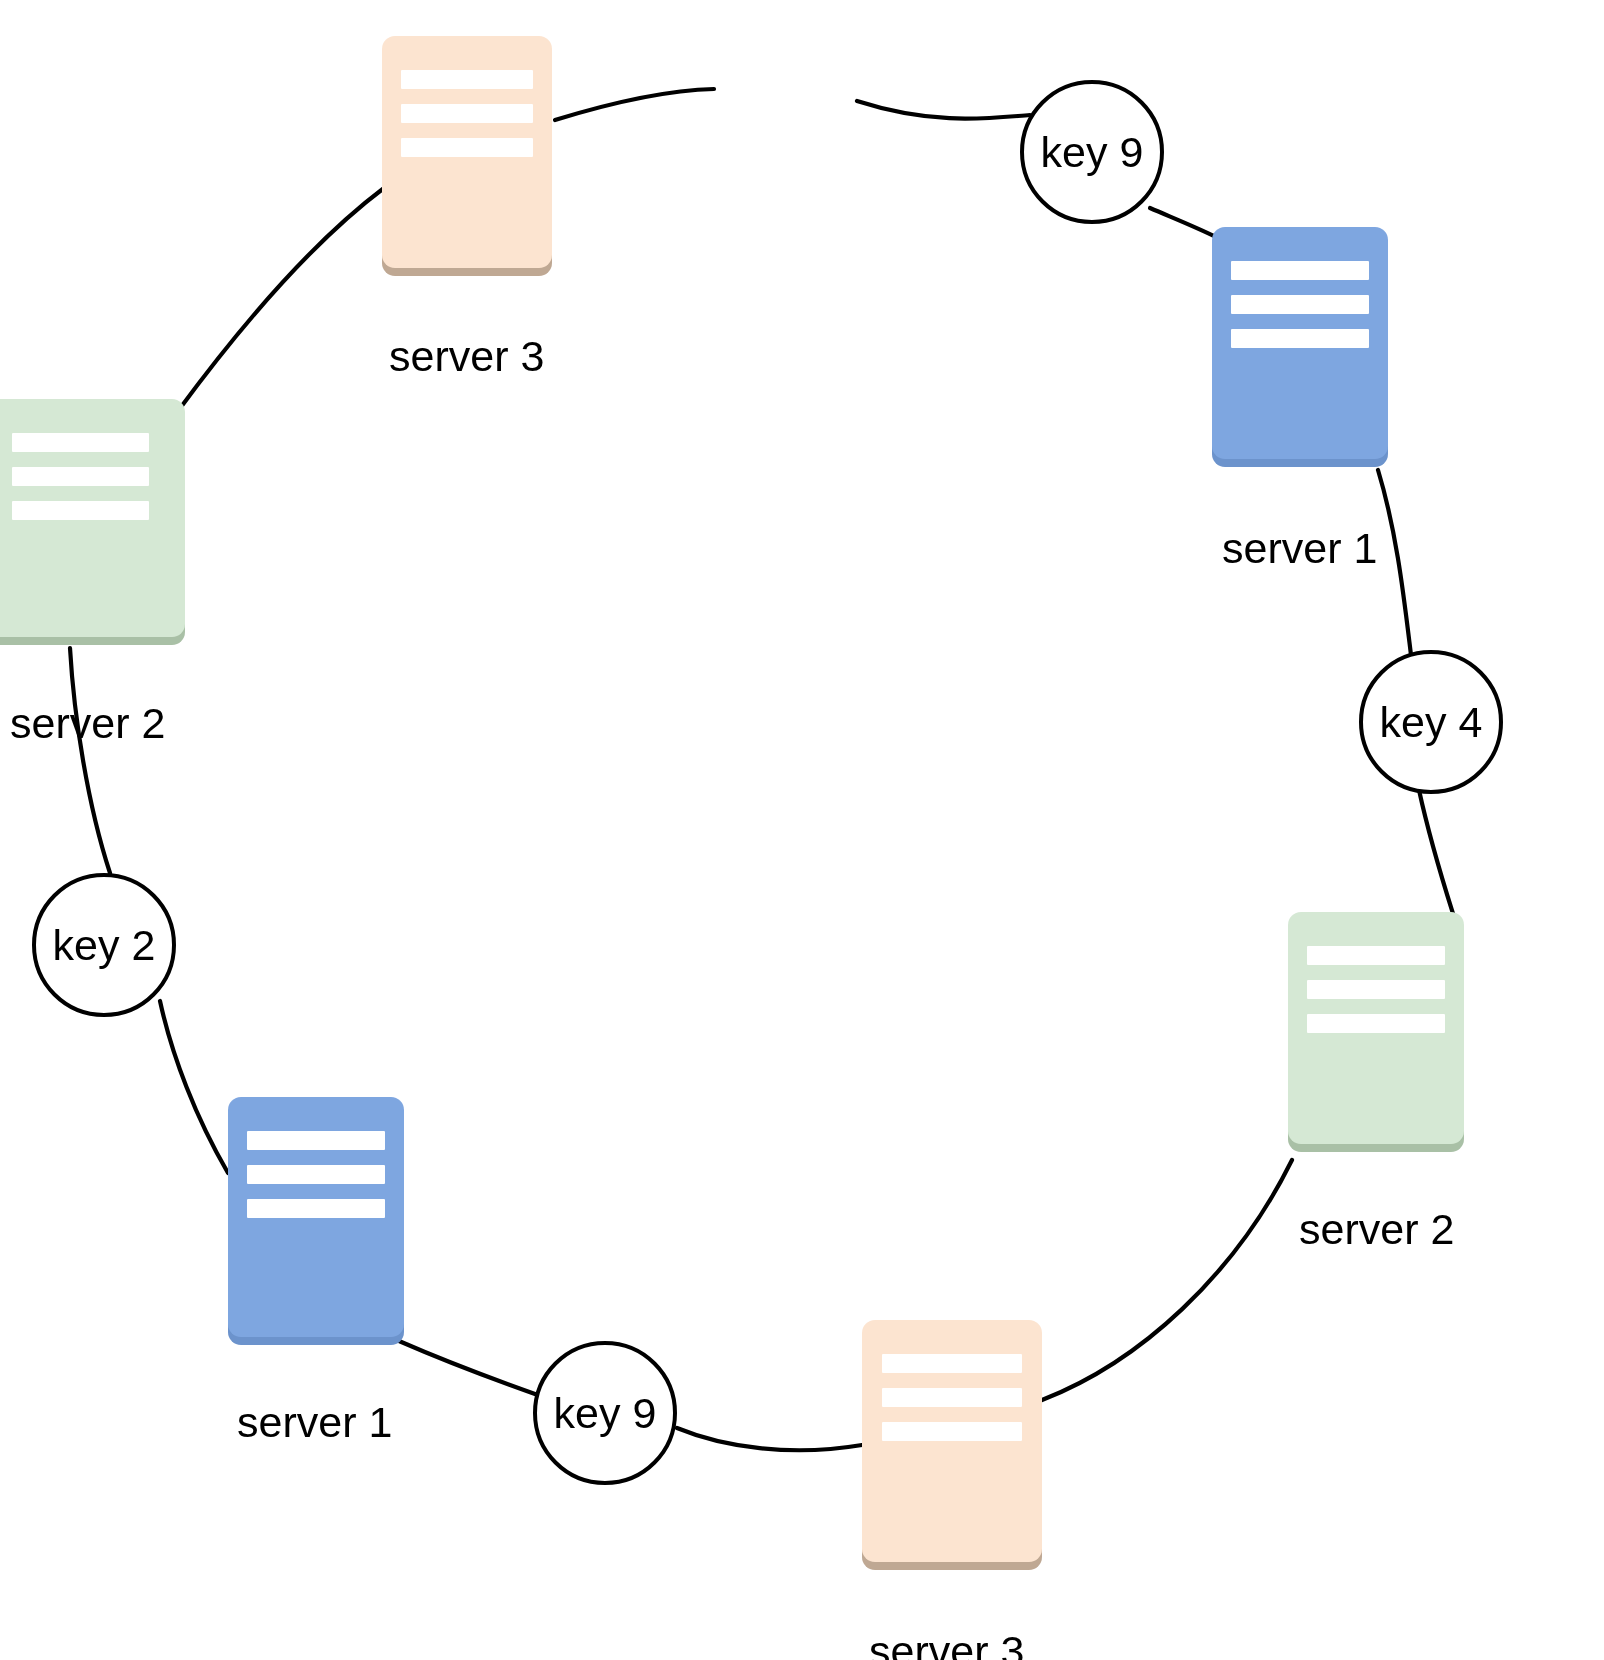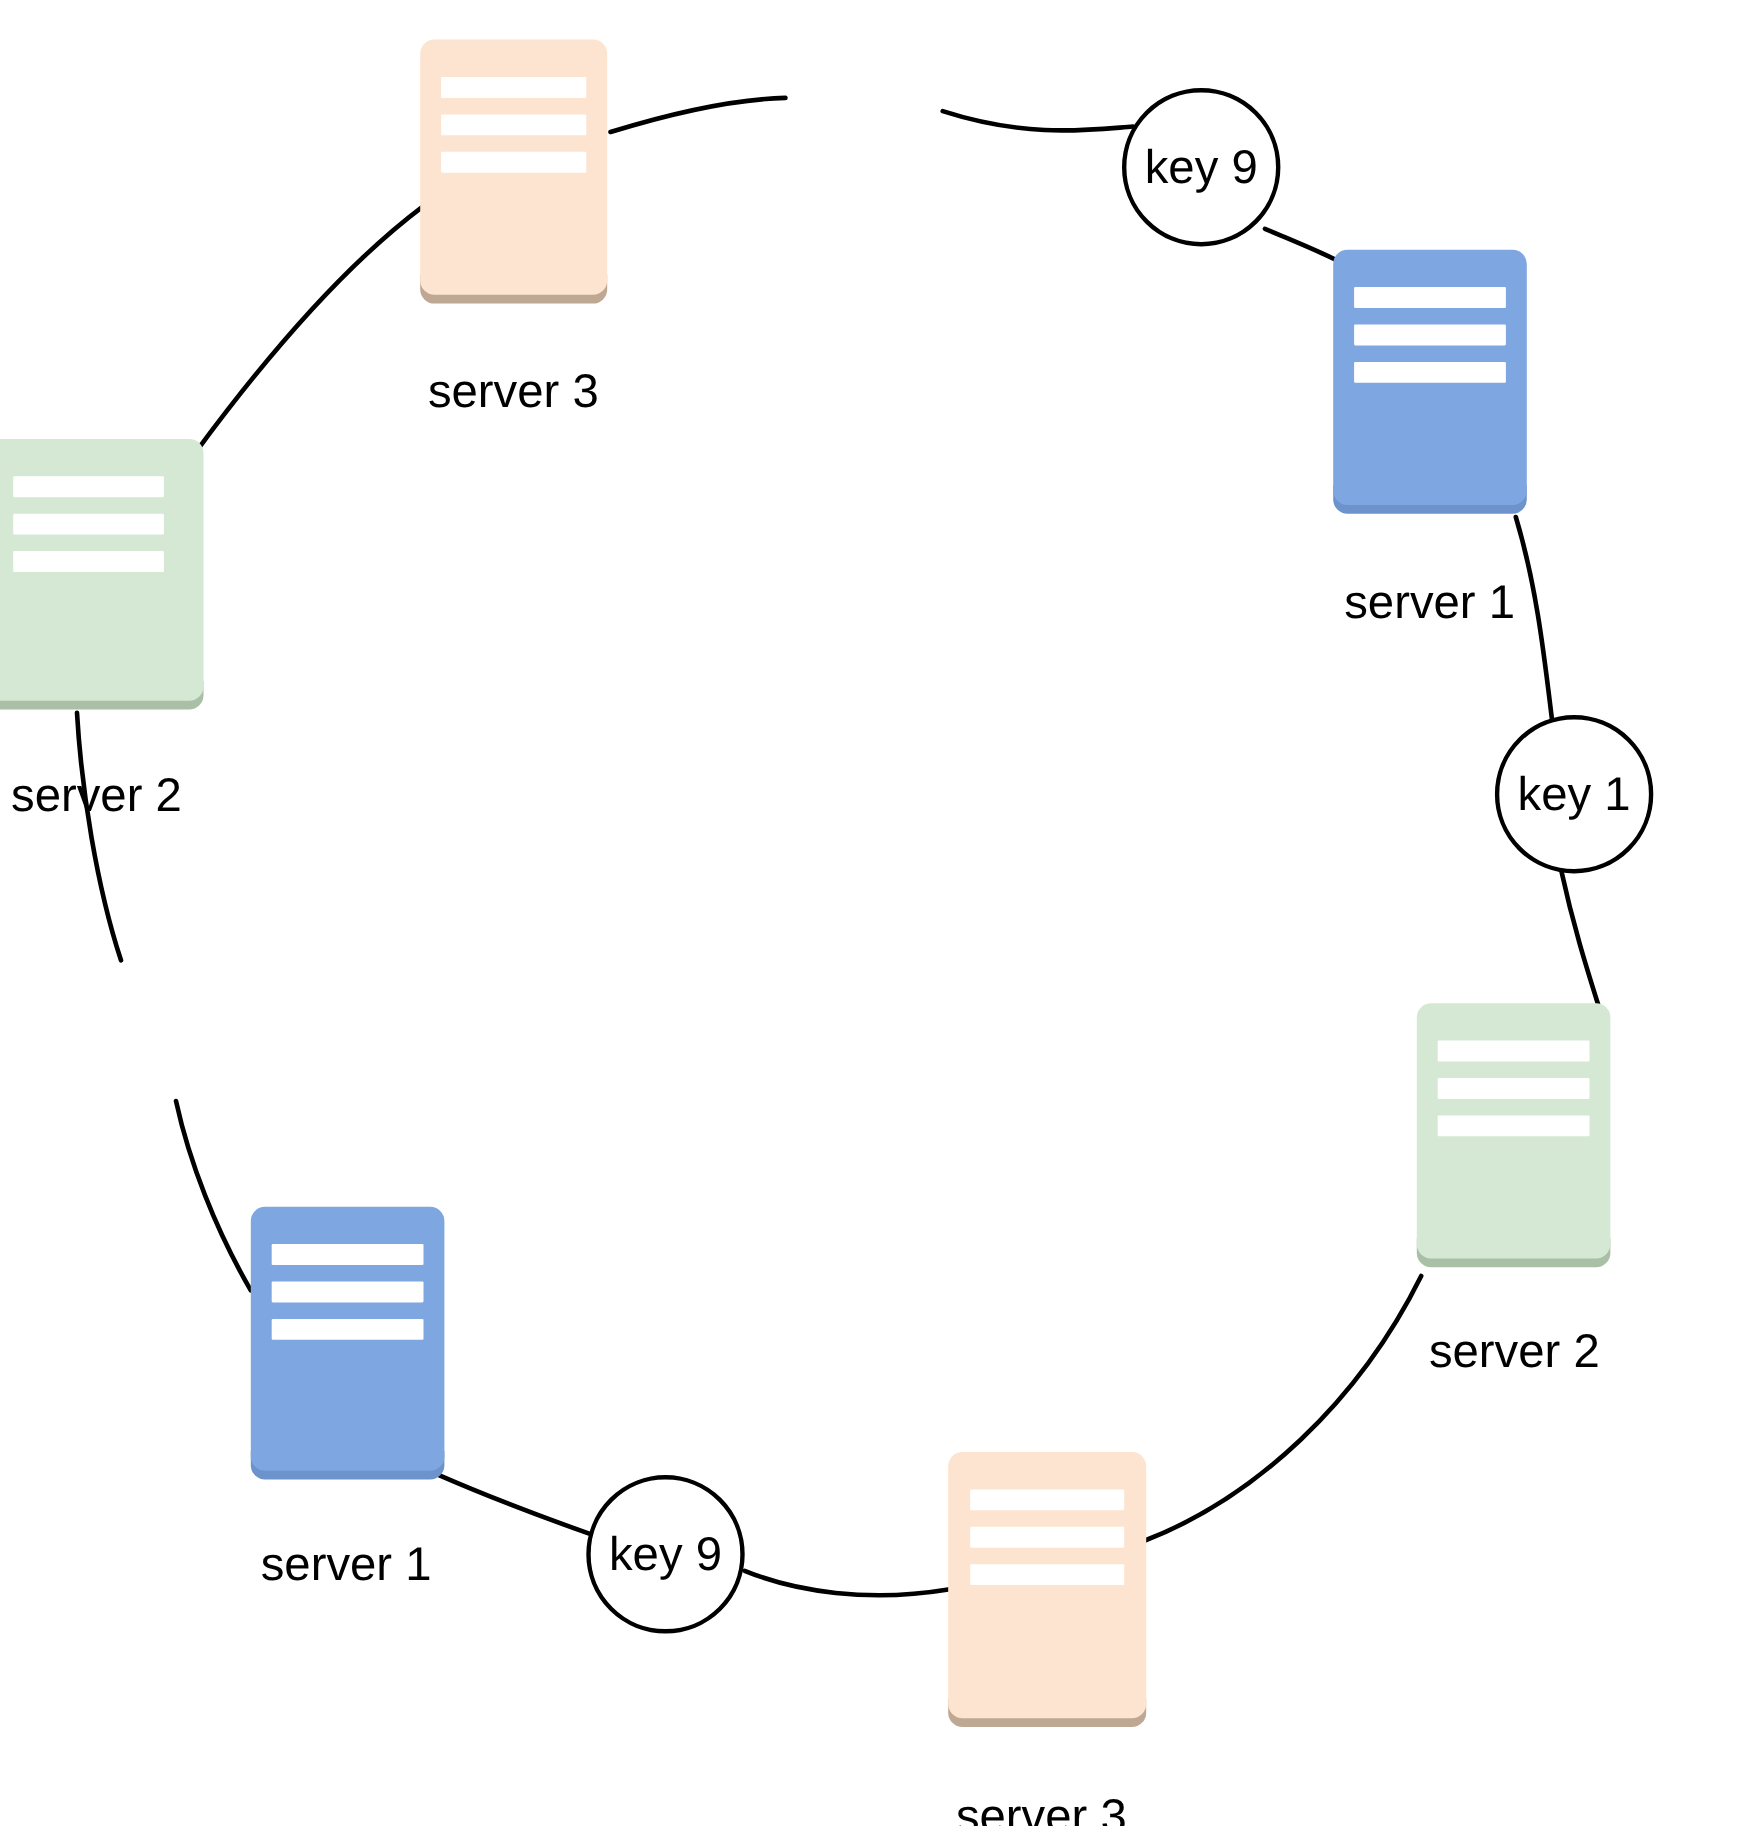--- a/index.html
+++ b/index.html
@@ -192,19 +192,22 @@
         <div class="server-line"></div>
       </div>
     </div>
   </div>
   <div class="server-caption" style="left:869px; top:1600px;">server 3</div>
 
   <div class="key-node" style="left:1092px; top:152px;">
     <span class="key-label">key 9</span>
   </div>
   <div class="key-node" style="left:1431px; top:722px;">
-    <span class="key-label">key 1</span>
+    <span class="key-label">key 4</span>
+  </div>
+  <div class="key-node" style="left:104px; top:945px;">
+    <span class="key-label">key 2</span>
   </div>
   <div class="key-node" style="left:605px; top:1413px;">
     <span class="key-label">key 9</span>
   </div>
 
 </div>
 
 </body></html>

